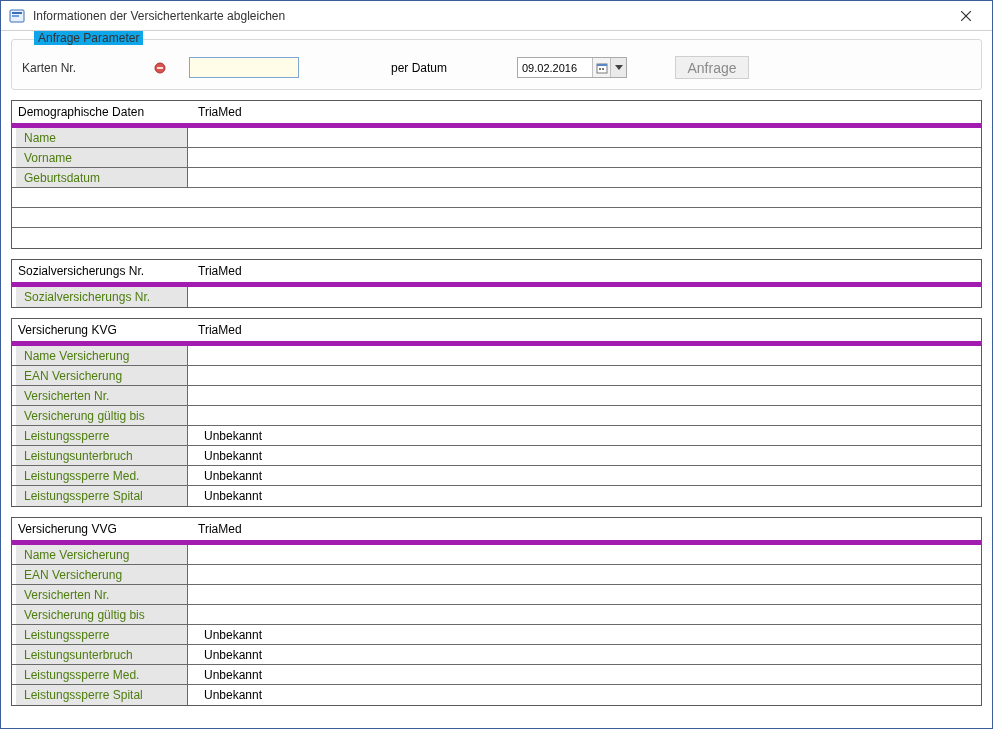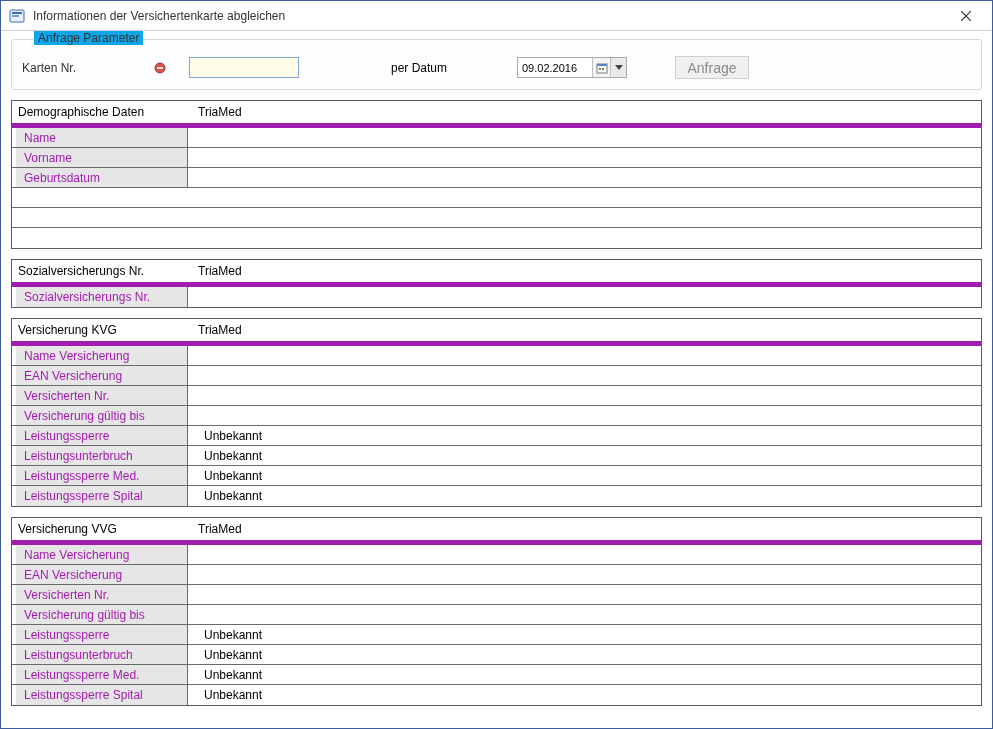--- a/index.html
+++ b/index.html
@@ -160,21 +160,21 @@
       height:20px;
       align-items:stretch;
     }
     .section > .row:last-child { border-bottom:none; }
     .row .label-cell {
       width:172px;
       background:#e6e6e6;
       border-right:1px solid #6a6a6a;
       padding:2px 8px;
       display:flex;align-items:center;
-      color:#a21caf;
+      color:#4d7c0f;
       margin-left:4px;
     }
     .row .value-cell {
       flex:1;
       padding:2px 16px;
       display:flex;align-items:center;
       background:#fff;
       color:#000;
     }
 

